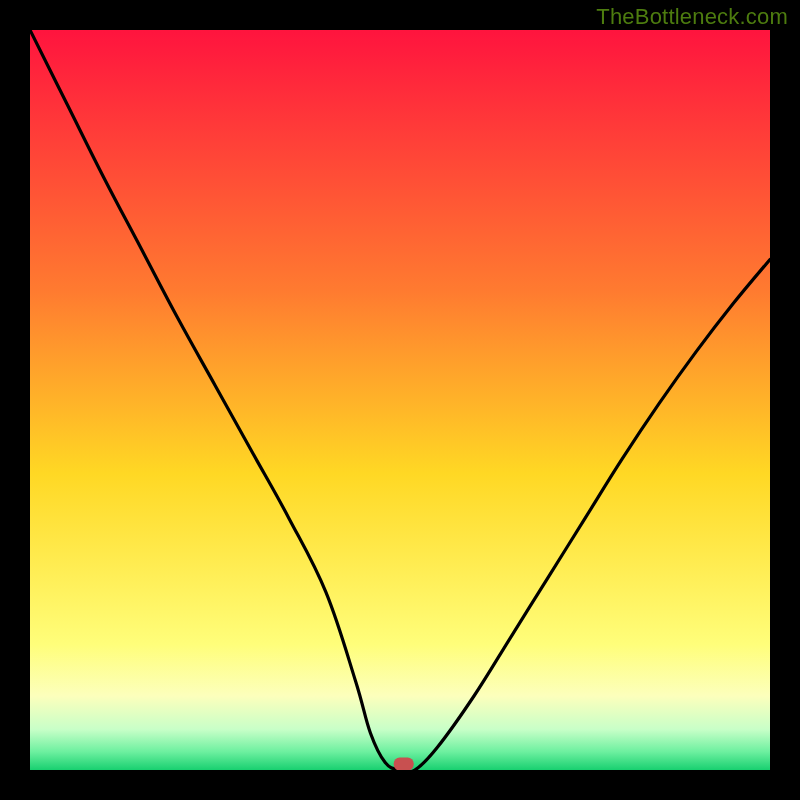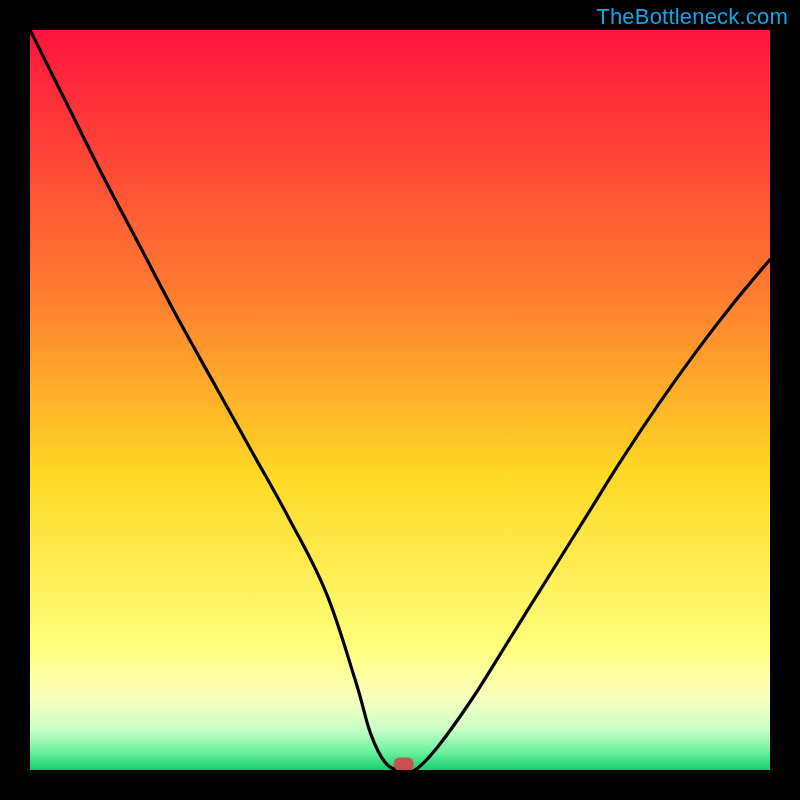--- a/index.html
+++ b/index.html
@@ -16,21 +16,21 @@
     left: 0;
     top: 0;
     width: 800px;
     height: 800px;
     background: #000000;
   }
   .watermark {
     position: absolute;
     top: 4px;
     right: 12px;
-    color: #0ea5e9;
+    color: #4d7c0f;
     font-size: 22px;
     font-weight: 400;
     letter-spacing: 0.2px;
   }
   .plot {
     position: absolute;
     left: 30px;
     top: 30px;
     width: 740px;
     height: 740px;

